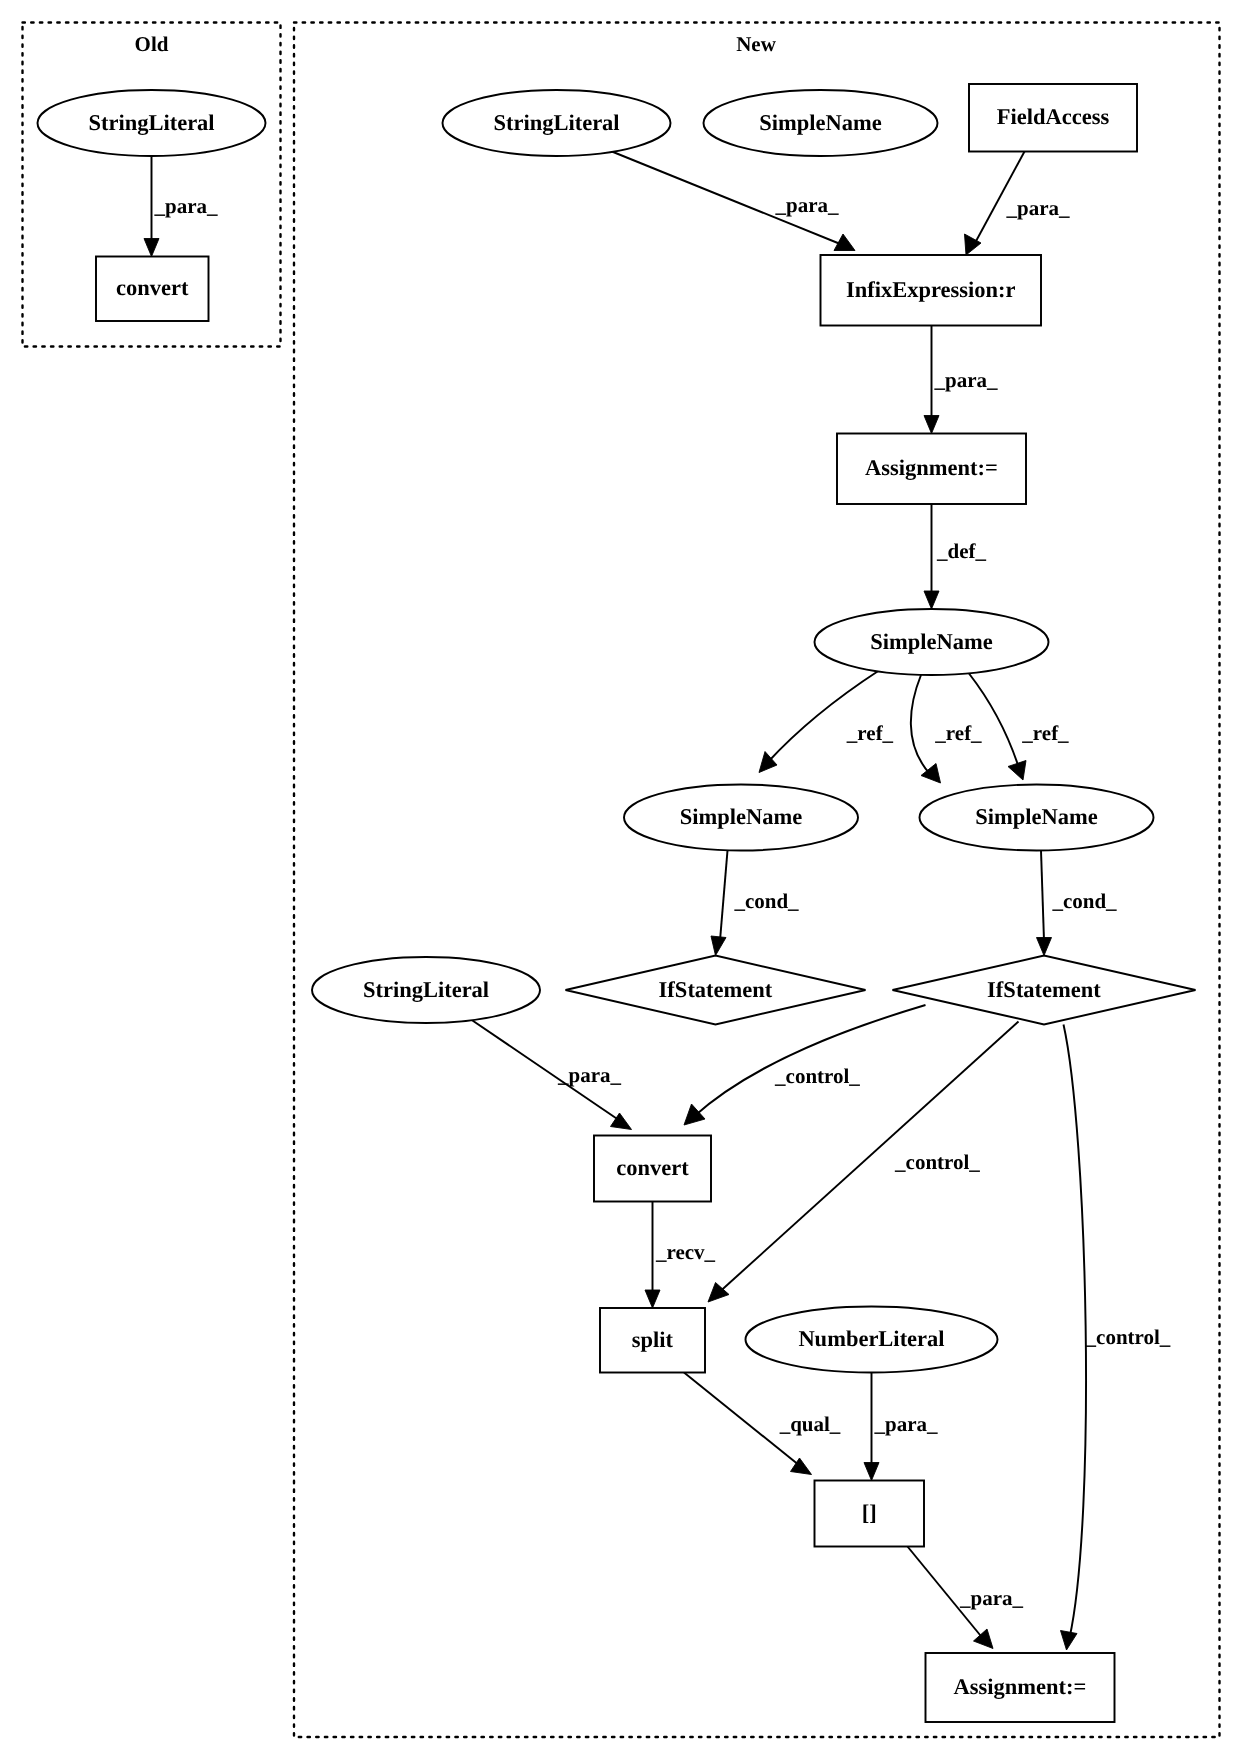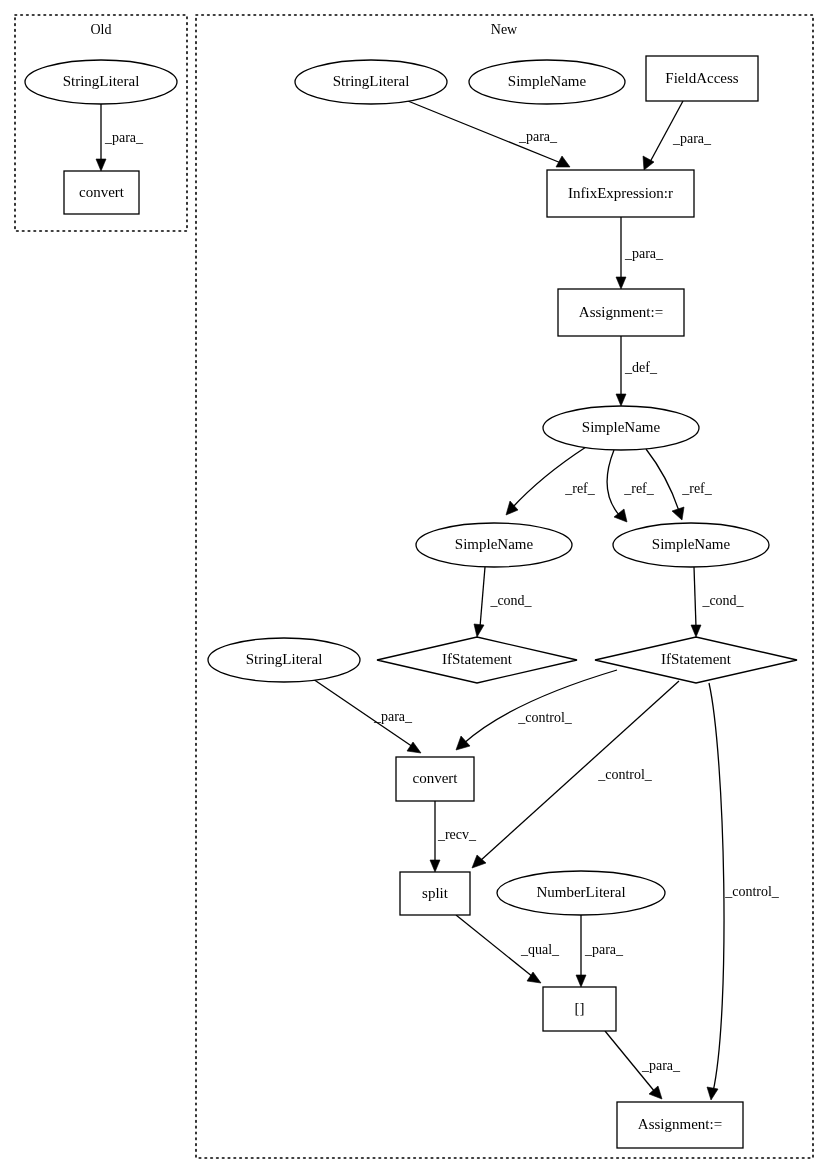--- a/index.html
+++ b/index.html
@@ -10,20 +10,21 @@
   body {
     width: 824px;
     height: 1176px;
     font-family: "Liberation Serif", "DejaVu Serif", serif;
     overflow: hidden;
   }
   #graph-root {
     position: relative;
     width: 824px;
     height: 1176px;
+    font-weight: bold;
   }
   svg#graph-svg {
     display: block;
     width: 824px;
     height: 1176px;
   }
   .cluster-box {
     fill: none;
     stroke: #000000;
     stroke-width: 1.6;

